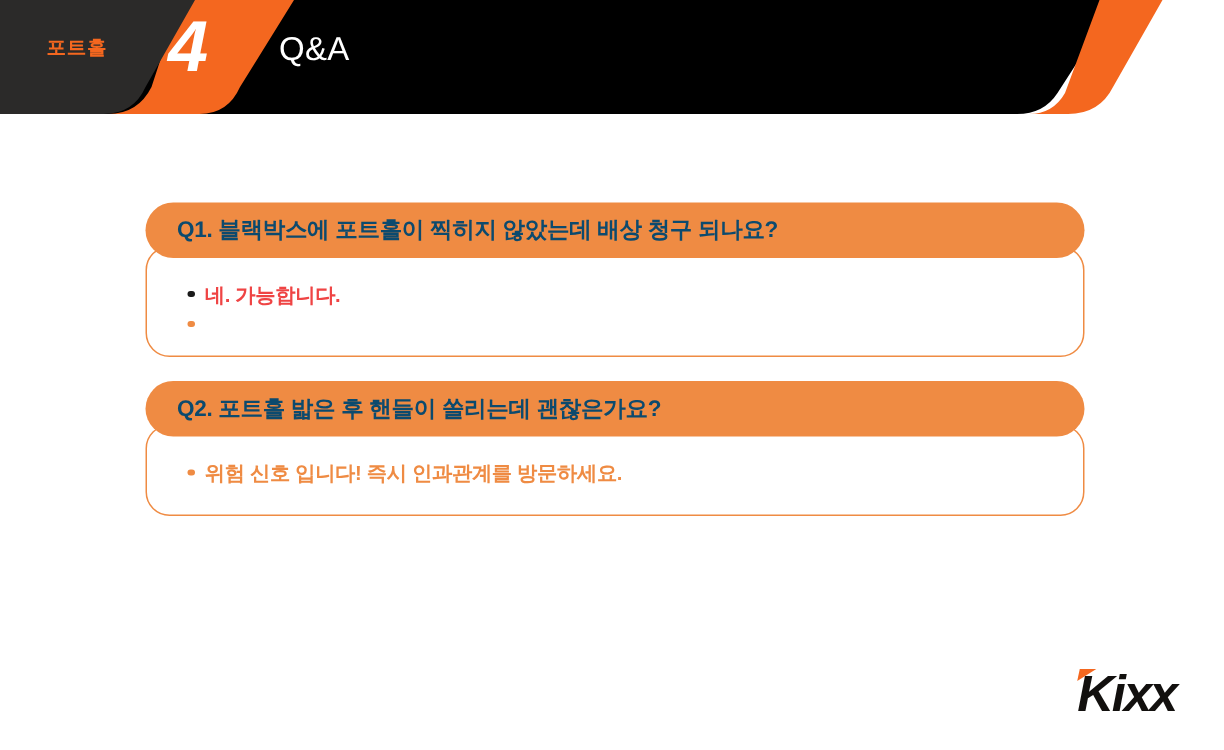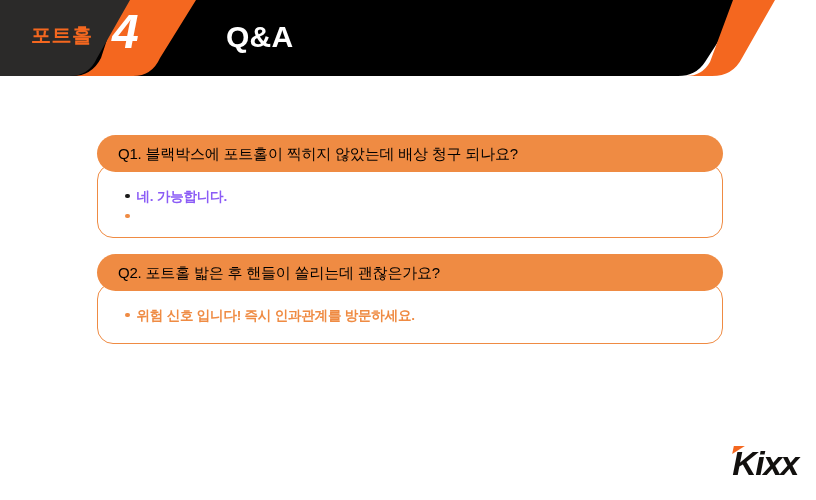--- a/index.html
+++ b/index.html
@@ -27,21 +27,21 @@
   .header-svg {
     position: absolute;
     left: 0;
     top: 0;
     display: block;
   }
   .header-kicker {
     position: absolute;
     left: 31px;
     top: 25px;
-    font-size: 20px;
+    font-size: 13px;
     font-weight: bold;
     color: #f4671f;
     letter-spacing: 0.5px;
     line-height: 1;
     white-space: nowrap;
   }
   .header-number {
     position: absolute;
     left: 112px;
     top: 8px;
@@ -49,27 +49,26 @@
     font-weight: bold;
     font-style: italic;
     color: #ffffff;
     line-height: 1;
     letter-spacing: -1px;
   }
   .header-title {
     position: absolute;
     left: 186px;
     top: 22px;
-    font-size: 30px;
-    font-weight: bold;
+    font-size: 22px;
+    font-weight: normal;
     color: #ffffff;
     line-height: 1;
     letter-spacing: 0.2px;
     white-space: nowrap;
-    margin-left: 40px;
   }
 
   
   .qa-wrap {
     position: absolute;
     left: 97px;
     top: 135px;
     width: 626px;
   }
   .qa-block {
@@ -87,22 +86,22 @@
     height: 37px;
     background: #ef8b43;
     border-radius: 19px;
     display: flex;
     align-items: center;
     padding-left: 21px;
     z-index: 2;
   }
   .q-bar-text {
     font-size: 15px;
-    font-weight: normal;
-    color: #000000;
+    font-weight: bold;
+    color: #0c4a6e;
     line-height: 1;
     white-space: nowrap;
     letter-spacing: -0.2px;
   }
 
   .a-box {
     position: relative;
     box-sizing: border-box;
     width: 626px;
     margin-top: -8px;
@@ -127,27 +126,27 @@
     flex: 0 0 auto;
     width: 4.5px;
     height: 4.5px;
     border-radius: 50%;
     margin-right: 7px;
     position: relative;
     top: -3px;
   }
   .a-line.dark .a-bullet { background: #1a1a1a; }
   .a-line.accent .a-bullet { background: #ef8b43; }
-  .a-line.dark .a-text { color: #8b5cf6; font-weight: bold; }
+  .a-line.dark .a-text { color: #ef4444; font-weight: bold; }
   .a-line.accent .a-text { color: #ef8b43; font-weight: bold; }
 
   
   .logo {
     position: absolute;
-    right: 18px;
+    right: 32px;
     bottom: 20px;
     width: 120px;
     height: 40px;
   }
   .logo-text {
     position: absolute;
     right: 0;
     bottom: 0;
     font-size: 34px;
     font-weight: bold;

